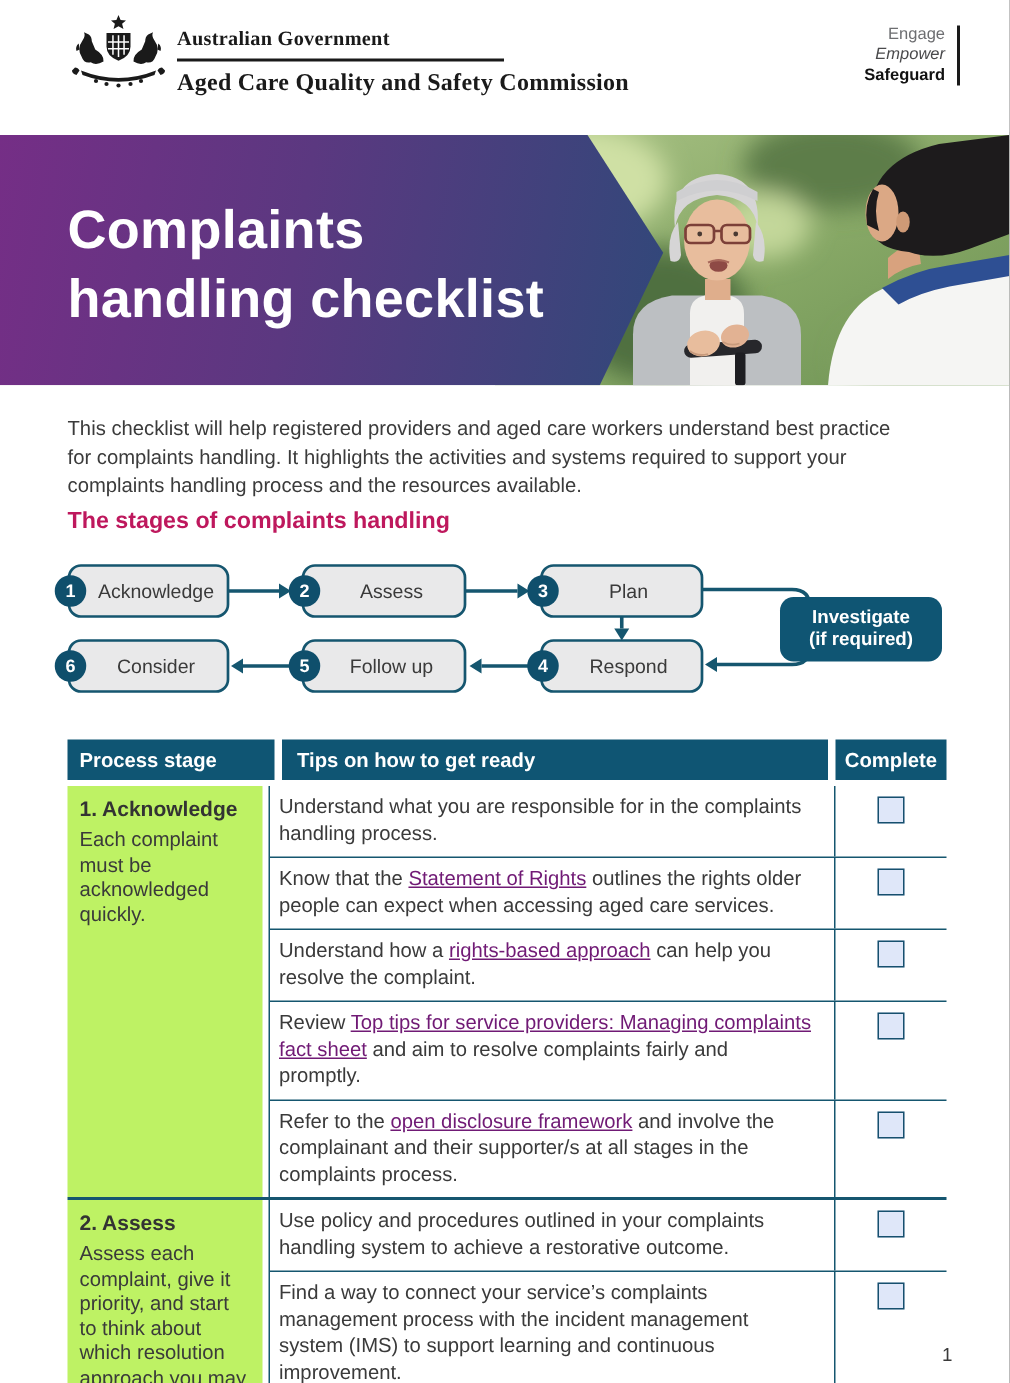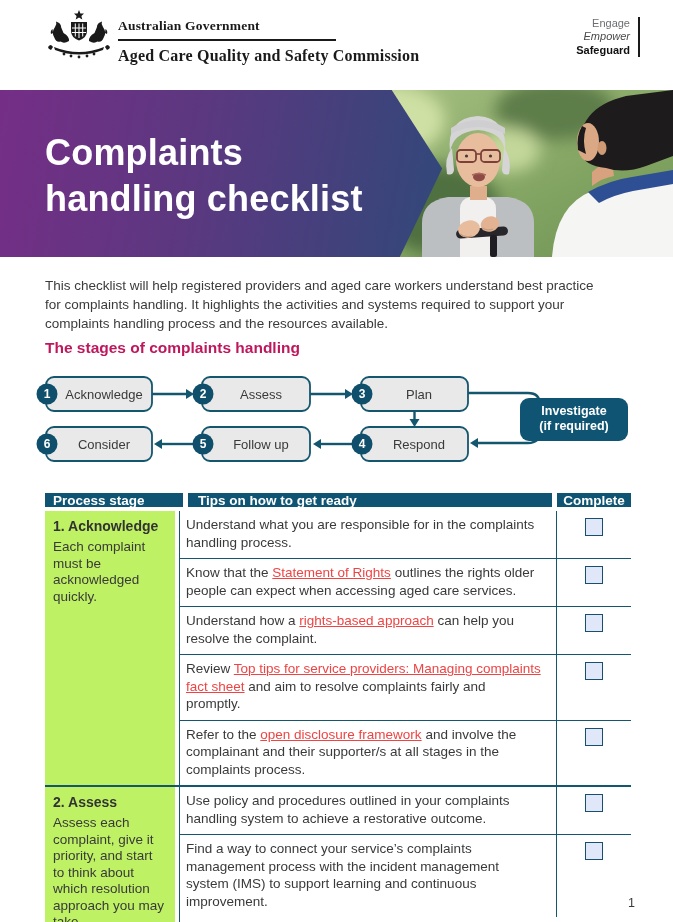--- a/index.html
+++ b/index.html
@@ -28,37 +28,37 @@
     -webkit-clip-path:polygon(0 0,58.2% 0,65.7% 47%,59.4% 100%,0 100%);
     clip-path:polygon(0 0,58.2% 0,65.7% 47%,59.4% 100%,0 100%);
   }
   .banner-title{position:absolute;left:45px;top:40px;color:#fff;font-weight:bold;font-size:36px;line-height:46px;letter-spacing:.2px;}
   
   .intro{position:absolute;left:45px;top:276px;width:567px;font-size:13.5px;line-height:19px;color:#3b3b3b;}
   .stages-heading{position:absolute;left:45px;top:339px;font-size:15.5px;font-weight:bold;color:#be185d;}
   .flow{position:absolute;left:0;top:370px;}
   
   .ctable{position:absolute;left:45px;top:493px;width:586px;border-bottom:4px solid #15566f;}
-  .thead{display:flex;height:14px;margin-bottom:4px;justify-content:space-between;}
+  .thead{display:flex;height:27px;margin-bottom:4px;justify-content:space-between;}
   .th{background:#0f5573;color:#fff;font-weight:bold;font-size:13.5px;display:flex;align-items:center;}
   .th1{width:130px;padding-left:8px;}
   .th2{flex:1;padding-left:10px;margin-left:5px;}
   .th3{width:74px;justify-content:center;margin-left:5px;}
   .tsection{display:flex;border-bottom:2.5px solid #15566f;}
   .tsection:last-child{border-bottom:none;}
   .stage-cell{width:130px;background:#bef264;padding:7px 8px 8px 8px;box-sizing:border-box;}
   .stage-title{font-weight:bold;font-size:14px;margin-bottom:5px;color:#333;}
   .stage-desc{font-size:13.5px;line-height:16.5px;}
   .tips-wrap{flex:1;margin-left:4px;border-left:1px solid #15566f;}
   .tip-row{display:flex;border-bottom:1px solid #15566f;}
   .tip-row:last-child{border-bottom:none;}
   .tip-text{flex:1;padding:5px 14px 7px 6px;font-size:13.5px;line-height:17.5px;}
   .tip-check{width:74px;border-left:1px solid #15566f;display:flex;justify-content:center;}
   .checkbox{width:16px;height:16px;margin-top:7px;background:#dfe7f9;border:1.6px solid #17506e;}
-  .link{color:#ef4444;text-decoration:underline;cursor:pointer;margin-top:47px;}
+  .link{color:#701a75;text-decoration:underline;cursor:pointer;margin-top:47px;}
   .page-num{position:absolute;right:38px;top:896px;font-size:12.5px;color:#3a3a3a;}
 </style>
 </head>
 <body>
 
 <div class="page">
 
   <div class="gov-header">
     <svg class="crest" width="70" height="54" viewBox="0 0 70 54">
       <g fill="#1a1a1a">

